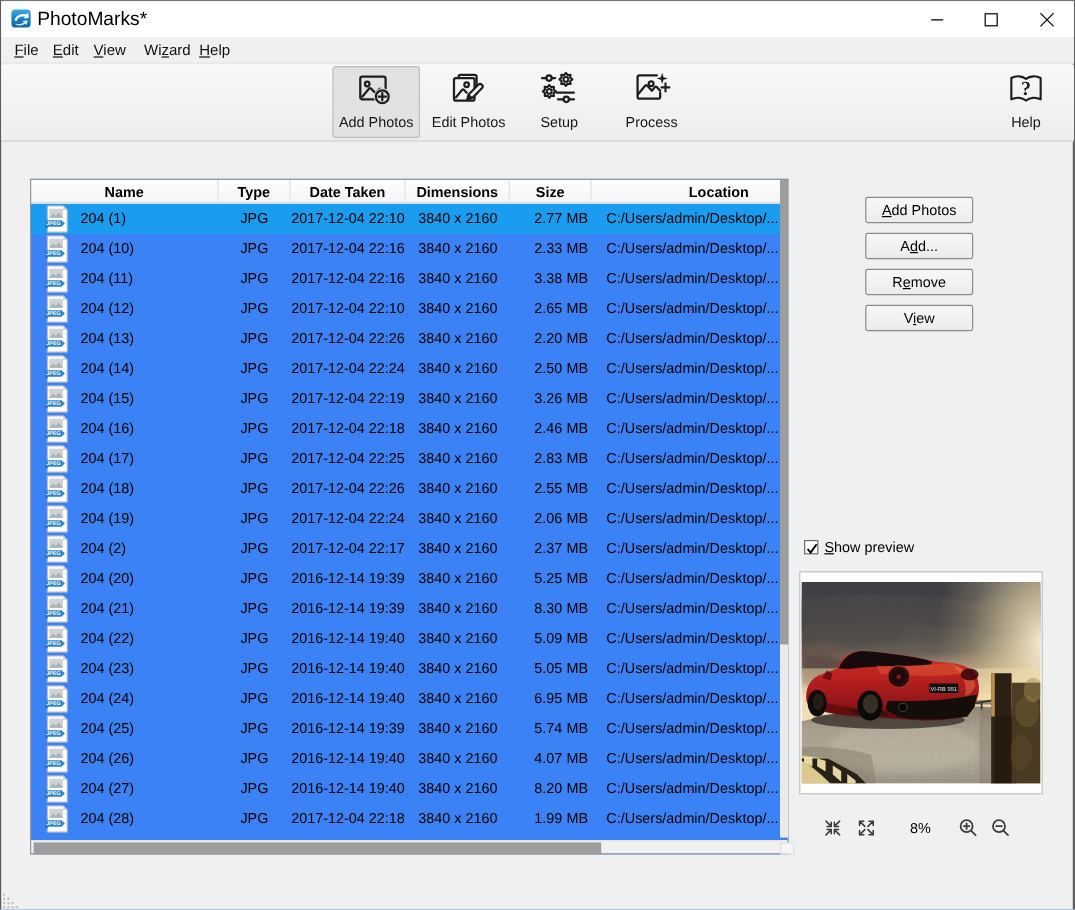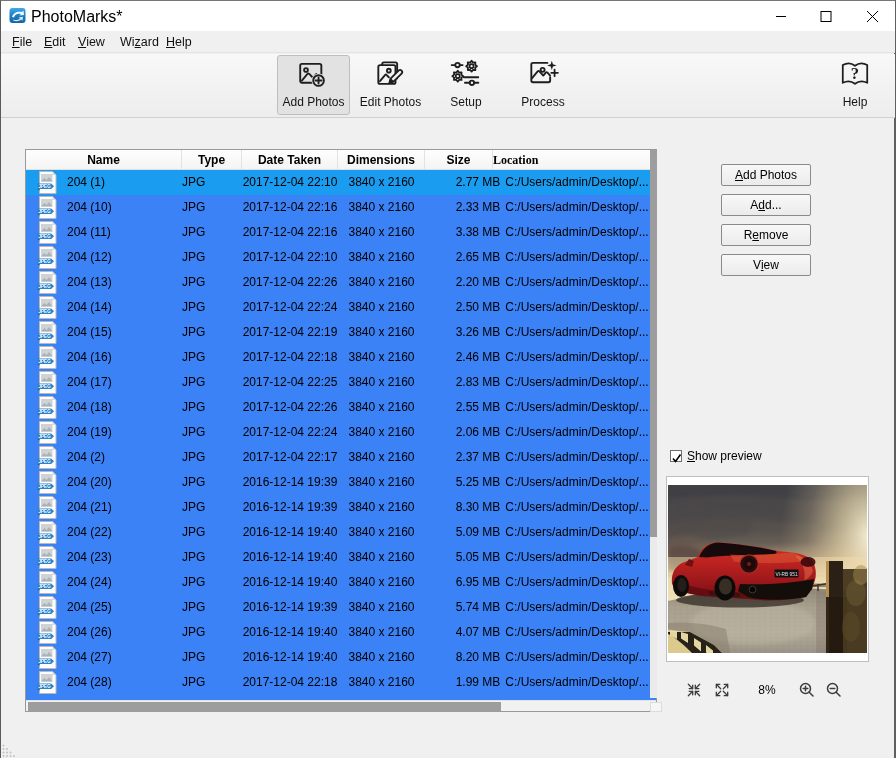--- a/index.html
+++ b/index.html
@@ -16,24 +16,24 @@
 #selbtn{left:276px;top:1px;width:73px;height:60px;background:#e2e2e2;border:1px solid #bebebe;border-radius:3px}
 
 #grid{left:25px;top:149px;width:632px;height:563px;background:#3b82f6;border:1px solid #999}
 #ghead{left:0;top:0;width:630px;height:20px;background:linear-gradient(#fefefe,#f4f4f4);border-bottom:1px solid #e0e0e0}
 .hcell{position:absolute;top:0;height:20px;font-size:12px;font-weight:bold;color:#000;line-height:20px;text-align:center;border-right:1px solid #e2e2e2}
 .grow{position:absolute;left:0;width:625px;height:25px;font-size:12px;color:#000}
 .grow.sel{background:#1a9df0;color:#000}
 .cell{position:absolute;top:0;height:25px;line-height:25px;white-space:nowrap}
 .fic{position:absolute;left:11px;top:1px;width:21px;height:23px}
 .c-name{left:41px}
-.c-type{left:156px;width:60px;}
+.c-type{left:156px;width:60px;text-align:center}
 .c-date{left:216px;width:96px;text-align:center}
 .c-dim{left:312px;width:87px;text-align:center}
-.c-size{left:418px;width:68px;text-align:center}
+.c-size{left:396px;width:68px;text-align:right}
 .c-loc{left:475px;width:152px;text-align:center}
 
 #vsb{left:624px;top:0;width:7px;height:548px;background:#ebebeb}
 #vsbthumb{left:0;top:0;width:7px;height:387px;background:#9d9d9d}
 #hsb{left:0;top:550px;width:630px;height:11px;background:#f1f1f1;border-top:1px solid #e3e3e3}
 #hsbthumb{left:2px;top:1px;width:473px;height:10px;background:#9d9d9d}
 #sbcorner{left:624px;top:1px;width:12px;height:10px;background:#f6f6f6;border:1px solid #dcdcdc}
 
 .pbtn{position:absolute;left:721px;width:90px;height:22px;background:linear-gradient(#f8f8f8,#ebebeb);border:1px solid #8a8a8a;border-radius:2px;font-size:12px;color:#000;text-align:center;line-height:20px}
 #cb{left:670px;top:450px;width:12px;height:12px;background:#fff;border:1px solid #6e6e6e}
@@ -153,21 +153,21 @@
 </g>
 </defs>
 </svg>
 <div class="abs" id="grid">
 <div class="abs" id="ghead">
       <div class="hcell" style="left:0px;width:156px;">Name</div>
       <div class="hcell" style="left:156px;width:60px;">Type</div>
       <div class="hcell" style="left:216px;width:96px;">Date Taken</div>
       <div class="hcell" style="left:312px;width:87px;">Dimensions</div>
       <div class="hcell" style="left:399px;width:68px;">Size</div>
-      <div class="hcell" style="left:467px;width:163px;text-align:left;padding-right:7px;border-right:none;font-family:Liberation Serif, serif;">Location</div>
+      <div class="hcell" style="left:467px;width:163px;text-align:right;padding-right:32px;border-right:none;">Location</div>
     </div>
     <div class="grow sel" style="top:20px">
 <svg class="fic" viewBox="0 0 21 23">
         <use href="#jpgicon"></use>
       </svg>
 <span class="cell c-name">204 (1)</span>
       <span class="cell c-type">JPG</span>
       <span class="cell c-date">2017-12-04 22:10</span>
       <span class="cell c-dim">3840 x 2160</span>
       <span class="cell c-size">2.77 MB</span>

